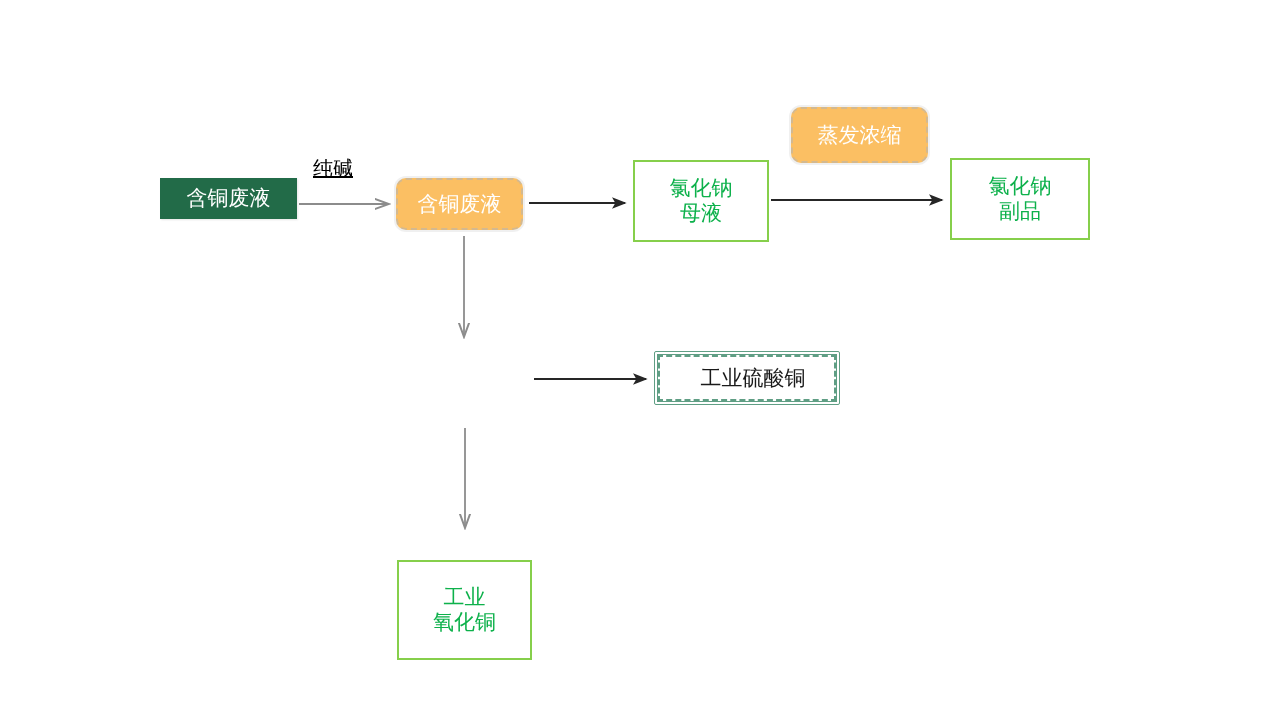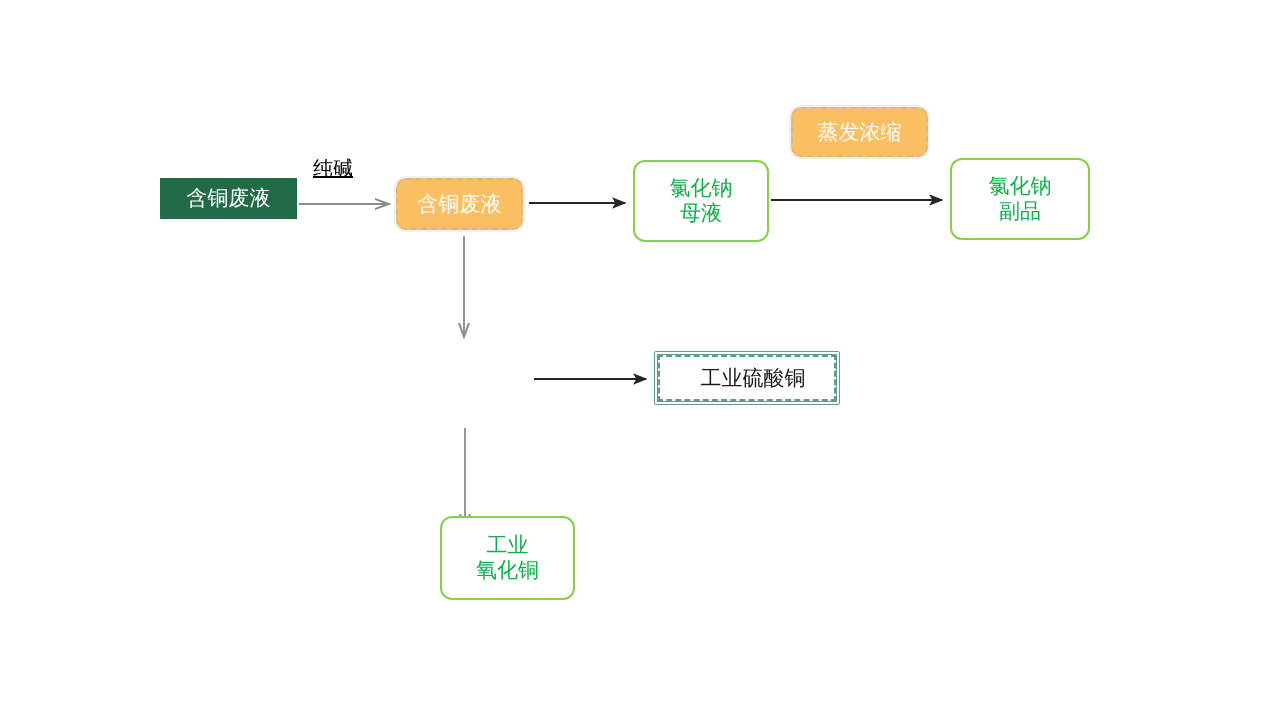--- a/index.html
+++ b/index.html
@@ -48,21 +48,21 @@
     border: 2px dashed rgba(180,180,180,0.55);
     box-shadow: 0 0 0 2px rgba(200,200,200,0.28);
   }
 
   
   .node-product {
     background: #ffffff;
     color: #0db14b;
     font-size: 21px;
     border: 2.5px solid #86cf4b;
-    border-radius: 12px;
+    border-radius: 0;
   }
 
   
   .node-dashed {
     background: #ffffff;
     color: #1a1a1a;
     font-size: 21px;
     border: 4px double #5f9e84;
     border-style: double;
     border-radius: 2px;
@@ -122,29 +122,29 @@
 
     <line x1="534" y1="379" x2="646" y2="379" stroke="#262626" stroke-width="2.1" marker-end="url(#arrow-dark)"></line>
 
     <line x1="465" y1="428" x2="465" y2="527" stroke="#8c8c8c" stroke-width="1.8" marker-end="url(#arrow-gray)"></line>
   </svg>
 
   <div class="node node-source" style="left:160px; top:178px; width:137px; height:41px;">含铜废液</div>
 
   <div class="node node-process" style="left:396px; top:178px; width:127px; height:52px;">含铜废液</div>
 
-  <div class="node node-process" style="left:791px; top:107px; width:137px; height:50px;">蒸发浓缩</div>
+  <div class="node node-process" style="left:791px; top:107px; width:137px; height:56px;">蒸发浓缩</div>
 
   <div class="node node-product" style="left:633px; top:160px; width:136px; height:82px;">氯化钠
 母液</div>
 
   <div class="node node-product" style="left:950px; top:158px; width:140px; height:82px;">氯化钠
 副品</div>
 
 
   <div class="node node-dashed" style="left:654px; top:351px; width:186px; height:54px;padding-left:12px;">工业硫酸铜</div>
 
-  <div class="node node-product" style="left:397px; top:516px; width:135px; height:84px;margin-left:43px;">工业
+  <div class="node node-product" style="left:397px; top:560px; width:135px; height:100px;">工业
 氧化铜</div>
 
   <div class="edge-label" style="left:313px; top:155px;">纯碱</div>
 
 </div>
 
 </body></html>

